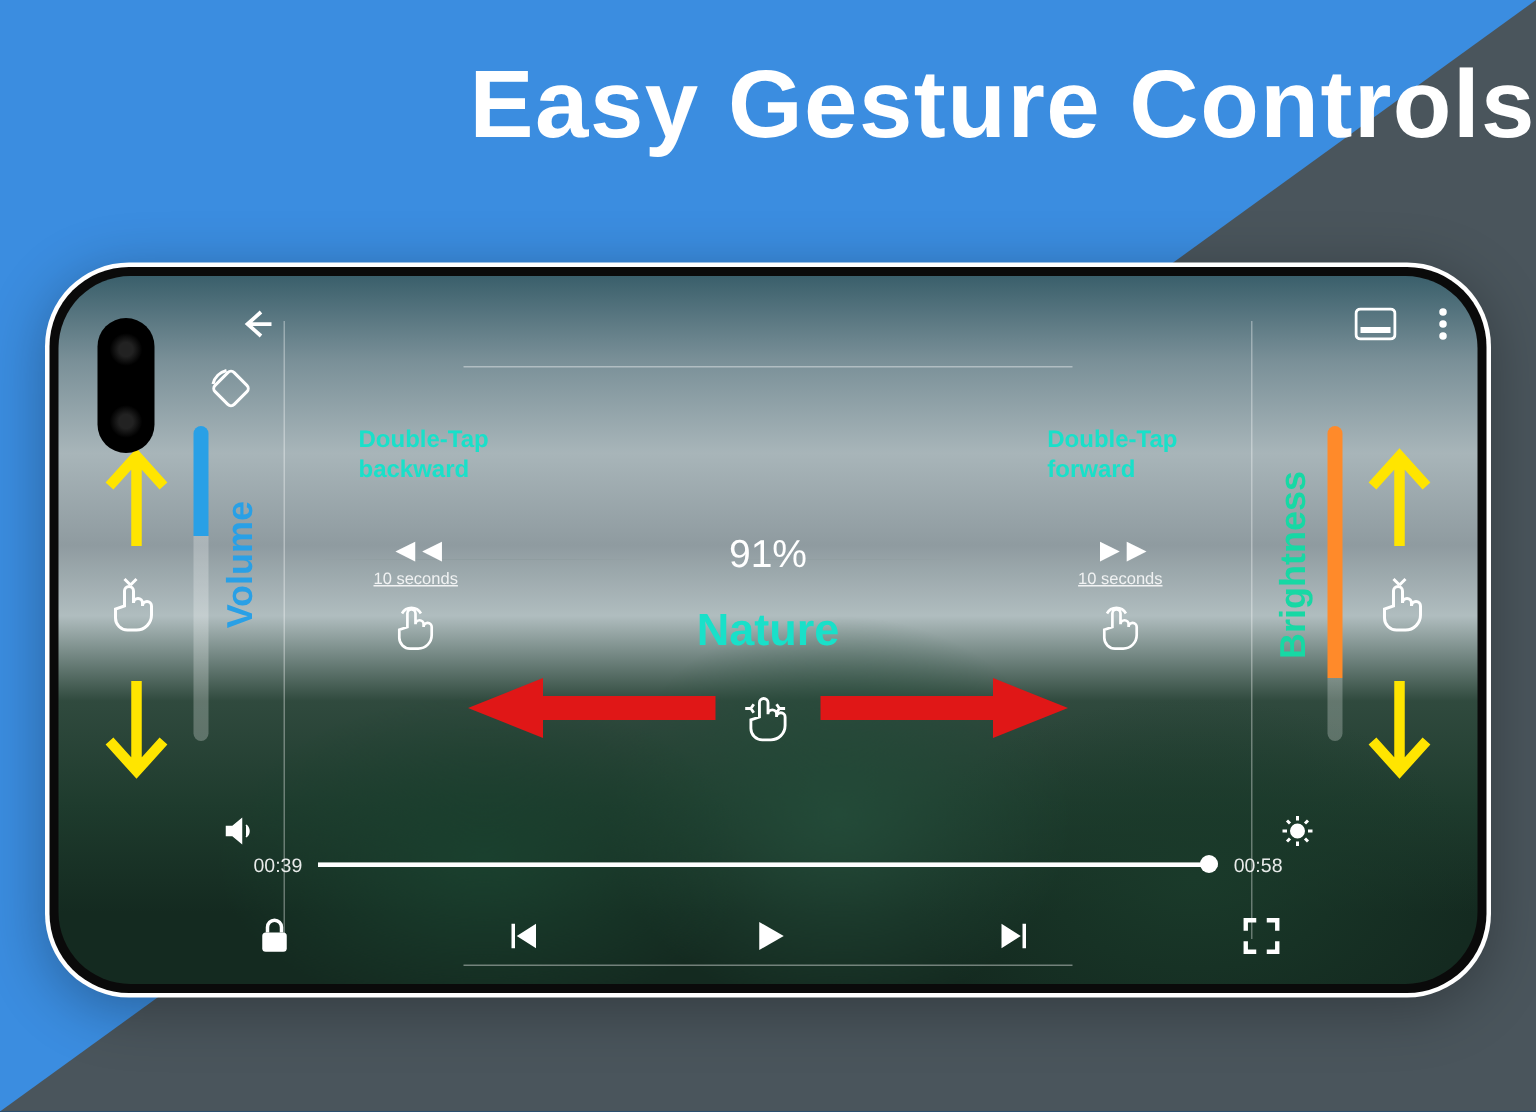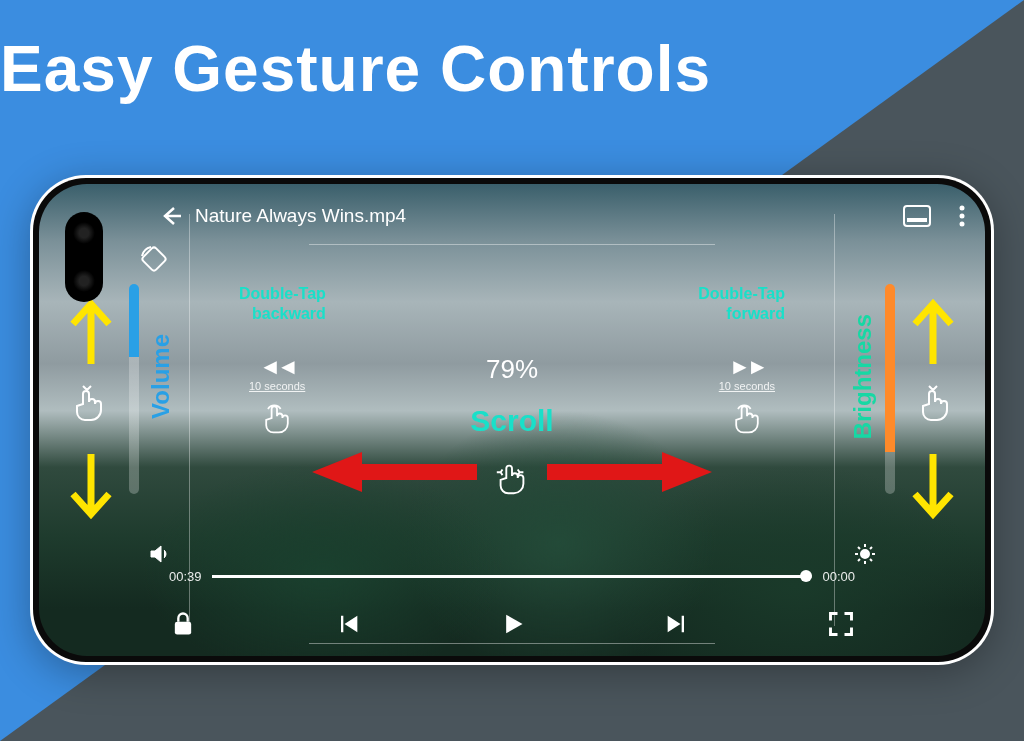--- a/index.html
+++ b/index.html
@@ -15,21 +15,21 @@
   position: absolute;
   bottom: 0; right: 0;
   width: 0; height: 0;
   border-left: 1024px solid transparent;
   border-bottom: 741px solid #4a555c;
 }
 .headline {
   position: absolute;
   top: 32px;
   left: 0; right: 0;
-  text-align: left;
+  text-align: right;
   color: #fff;
   font-size: 64px;
   font-weight: 700;
   letter-spacing: 1px;
 }
 .phone {
   position: absolute;
   left: 30px;
   top: 175px;
   width: 964px;
@@ -156,21 +156,21 @@
   position: absolute;
   left: 150px; right: 150px;
   top: 60px; bottom: 120px;
   z-index: 20;
 }
 .dt-label {
   position: absolute;
   color: #19e0c9;
   font-size: 16px;
   font-weight: 700;
-  text-align: right;
+  text-align: left;
   line-height: 1.25;
 }
 .dt-left { left: 50px; top: 40px; }
 .dt-right { right: 50px; top: 40px; }
 
 .seek-block { position: absolute; top: 110px; text-align: center; color: #fff; }
 .seek-left { left: 60px; }
 .seek-right { right: 60px; }
 .seek-arrow { font-size: 22px; letter-spacing: -4px; }
 .seek-sub { font-size: 11px; opacity: .85; text-decoration: underline; }
@@ -263,21 +263,20 @@
   <div class="phone-bezel">
     <div class="screen">
       <div class="mountains"></div>
 
       <div class="camera-hole"></div>
 
       <div class="topbar">
         <svg class="back-icon" viewBox="0 0 24 24">
             <path d="M15 4 L6 12 L15 20 M6 12 H22"></path>
           </svg>
-        <span class="title">Nature Always Wins.mp4</span>
         <div class="topbar-spacer"></div>
         <svg class="cc-icon" width="28" height="22" viewBox="0 0 28 22">
             <rect x="1" y="1" width="26" height="20" rx="3" fill="none" stroke="#fff" stroke-width="2"></rect>
             <rect x="4" y="13" width="20" height="4" fill="#fff"></rect>
           </svg>
         <svg class="more-icon" width="6" height="24" viewBox="0 0 6 24">
             <circle cx="3" cy="4" r="2.5" fill="#fff"></circle>
             <circle cx="3" cy="12" r="2.5" fill="#fff"></circle>
             <circle cx="3" cy="20" r="2.5" fill="#fff"></circle>
           </svg>
@@ -337,39 +336,39 @@
             </svg>
         </div>
         <div class="seek-block seek-right">
           <div class="seek-arrow">►►</div>
           <div class="seek-sub">10 seconds</div>
           <svg class="tap-hand" viewBox="0 0 40 40">
               <path d="M14 20 v-10 a3 3 0 0 1 6 0 v8 a3 3 0 0 1 6 0 v2 a3 3 0 0 1 6 0 v6 a10 10 0 0 1 -10 10 h-6 a8 8 0 0 1 -8 -8 v-6 z M10 10 a8 8 0 0 1 14 0"></path>
             </svg>
         </div>
 
-        <div class="zoom-text">79%</div>
-        <div class="scroll-text">Scroll</div>
+        <div class="zoom-text">91%</div>
+        <div class="scroll-text">Nature</div>
         <svg class="red-arrows" viewBox="0 0 420 60">
           <path d="M60 10 L10 30 L60 50 L60 38 L175 38 L175 22 L60 22 Z" fill="#e01717"></path>
           <path d="M360 10 L410 30 L360 50 L360 38 L245 38 L245 22 L360 22 Z" fill="#e01717"></path>
         </svg>
         <svg class="scroll-hand" viewBox="0 0 40 40">
             <path d="M14 20 v-10 a3 3 0 0 1 6 0 v8 a3 3 0 0 1 6 0 v2 a3 3 0 0 1 6 0 v6 a10 10 0 0 1 -10 10 h-6 a8 8 0 0 1 -8 -8 v-6 z M8 14 l-4 0 M8 14 l2 -3 M8 14 l2 3 M28 14 l4 0 M28 14 l-2 -3 M28 14 l-2 3"></path>
           </svg>
       </div>
 
       <div class="progress-row">
         <span class="time">00:39</span>
         <div class="progress-track">
           <div class="progress-fill">
               <div class="progress-thumb"></div>
             </div>
         </div>
-        <span class="time">00:00</span>
+        <span class="time">00:58</span>
       </div>
 
       <div class="controls-row">
         <svg class="ctrl" viewBox="0 0 24 24">
             <rect x="5" y="10" width="14" height="11" rx="2"></rect>
             <path d="M8 10 V7 a4 4 0 0 1 8 0 v3" fill="none" stroke="#fff" stroke-width="2"></path>
           </svg>
         <svg class="ctrl" viewBox="0 0 24 24">
             <path d="M6 5 h2 v14 h-2 z M20 5 L9 12 L20 19 z"></path>
           </svg>

